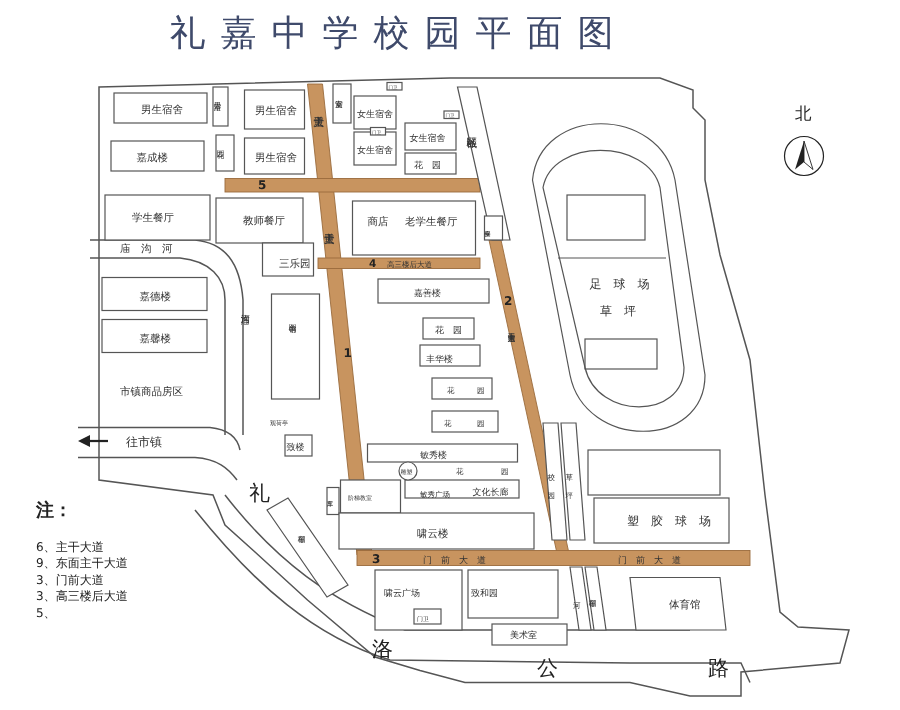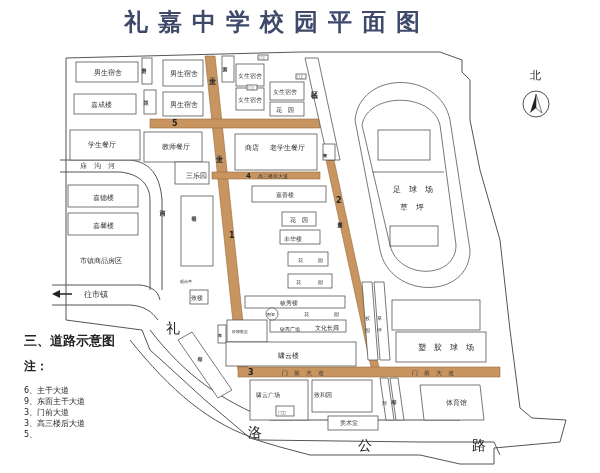--- a/index.html
+++ b/index.html
@@ -1,18 +1,18 @@
 <!DOCTYPE html>
 <html><head>
 <meta charset="utf-8">
 <style>
   html,body{margin:0;padding:0;background:#ffffff;}
   body{width:600px;height:473px;position:relative;overflow:hidden;font-family:"DejaVu Sans",sans-serif;}
   #map{position:absolute;left:0;top:0;width:600px;height:473px;}
-  .title{position:absolute;left:0;top:6px;width:532px;text-align:center;font-family:"DejaVu Serif",serif;font-weight:bold;font-size:24px;letter-spacing:10px;color:#3f4a6b;padding-left:11px;}
+  .title{position:absolute;left:0;top:6px;width:532px;text-align:center;font-family:"DejaVu Serif",serif;font-weight:normal;font-size:24px;letter-spacing:10px;color:#3f4a6b;}
   .legend{position:absolute;left:24px;top:332px;font-family:"DejaVu Sans",sans-serif;color:#222;}
   .legend .lg-title{font-size:13px;font-weight:bold;margin-bottom:8px;}
   .legend .lg-note{font-size:12px;font-weight:bold;margin-bottom:10px;}
   .legend .lg-item{font-size:8px;line-height:11px;}
   svg text{font-family:"DejaVu Sans",sans-serif;}
 </style>
 </head>
 <body>
 
 <div class="title">礼嘉中学校园平面图</div>
@@ -187,20 +187,19 @@
 
   <text x="530" y="79" font-size="11" fill="#222">北</text>
   <g>
     <circle cx="536" cy="104" r="13" fill="#fff" stroke="#222" stroke-width="0.8"></circle>
     <polygon points="536,94 530,113 536,108" fill="#222"></polygon>
     <polygon points="536,94 542,113 536,108" fill="#fff" stroke="#222" stroke-width="0.6"></polygon>
   </g>
 </svg>
 
 <div class="legend">
-  <div class="lg-title">三、道路示意图</div>
   <div class="lg-note">注：</div>
   <div class="lg-item">6、主干大道</div>
   <div class="lg-item">9、东面主干大道</div>
   <div class="lg-item">3、门前大道</div>
   <div class="lg-item">3、高三楼后大道</div>
   <div class="lg-item">5、</div>
 </div>
 
 </body></html>

